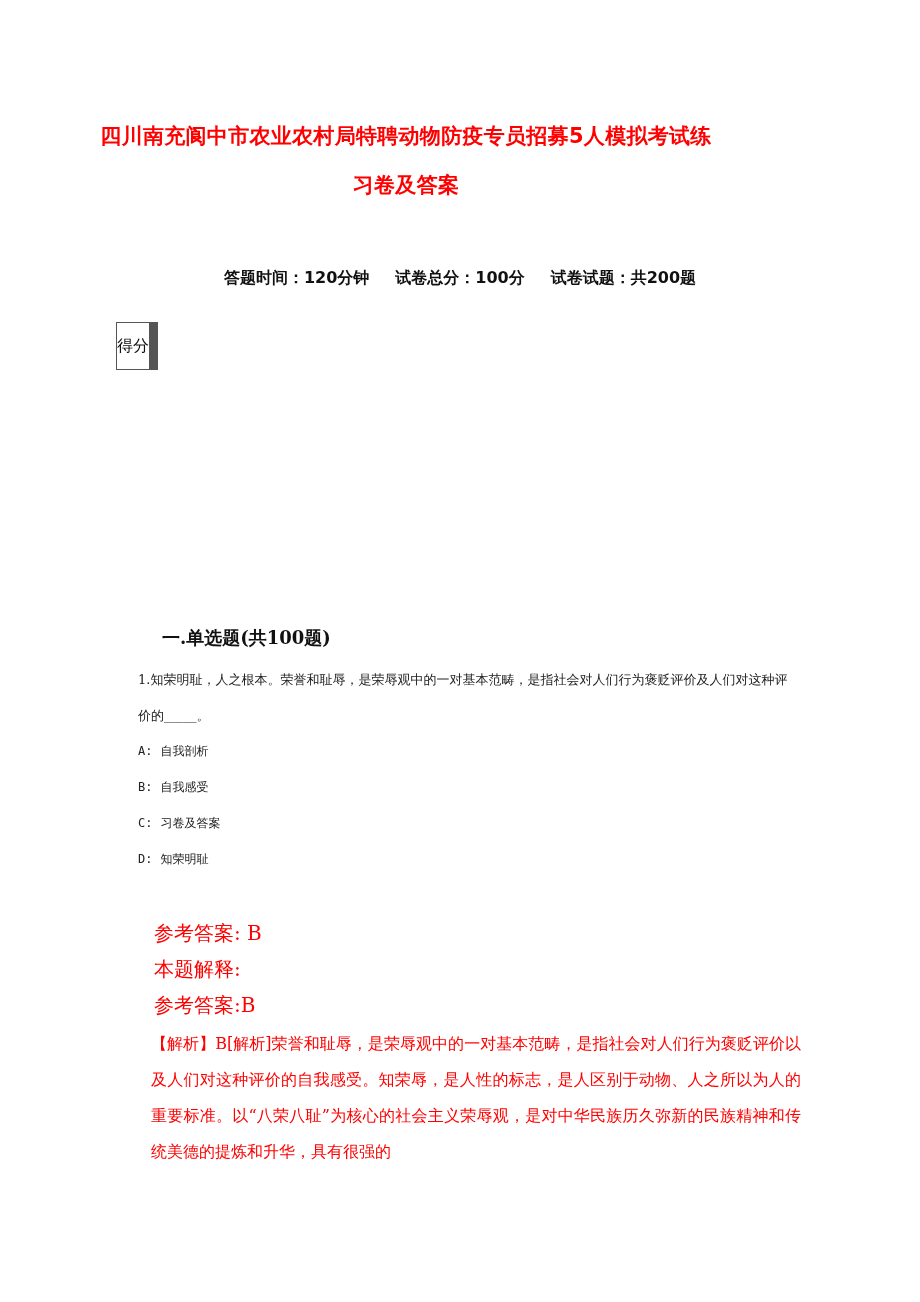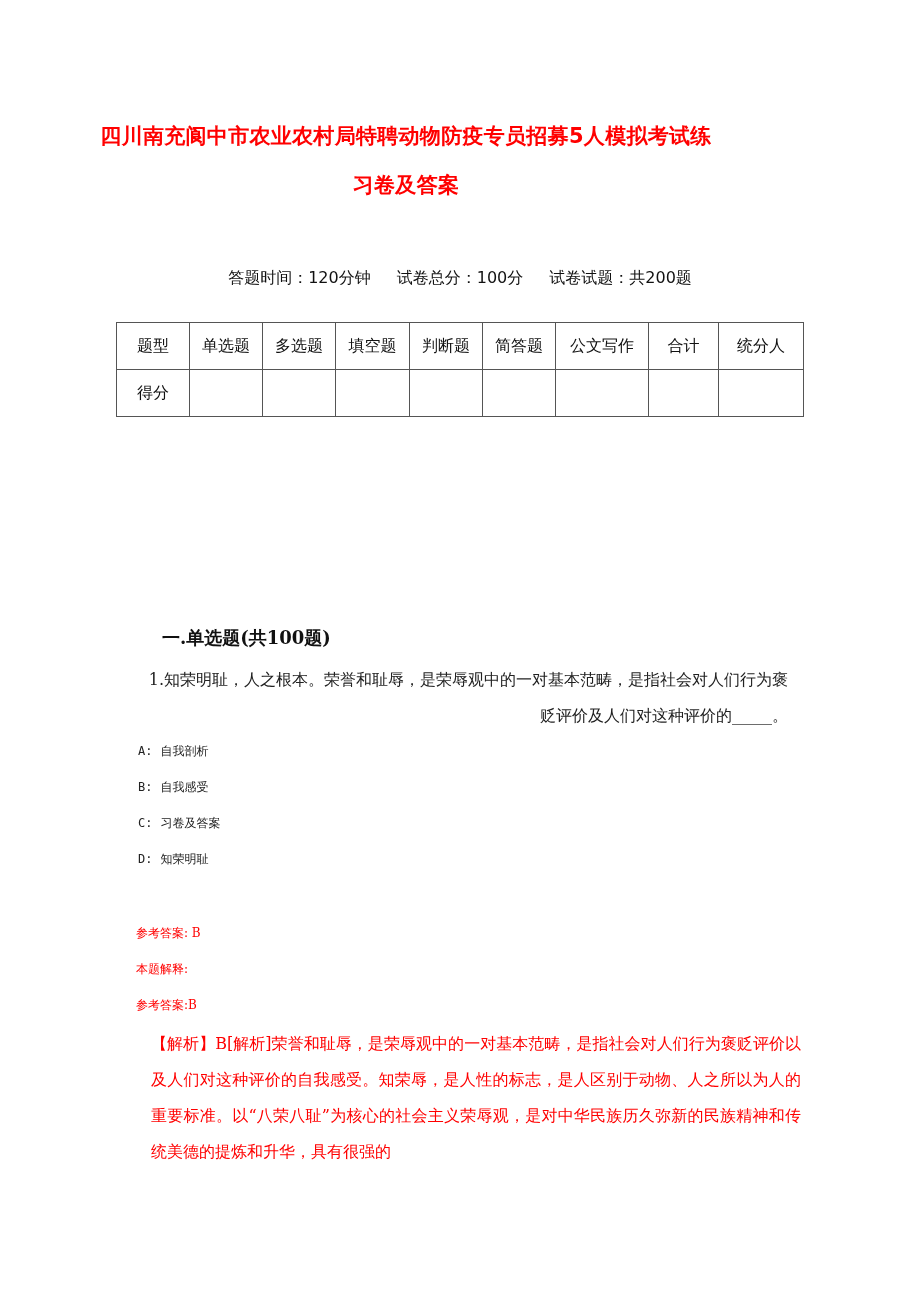--- a/index.html
+++ b/index.html
@@ -30,21 +30,21 @@
     .title.l1 { top: 121px; }
     .title.l2 { top: 170px; }
 
     .meta {
       position: absolute;
       top: 268px;
       left: 0;
       width: 920px;
       text-align: center;
       font-family: "DejaVu Sans", "Liberation Sans", sans-serif;
-      font-weight: normal;
+      font-weight: bold;
       font-size: 16px;
       color: #111;
       white-space: pre;
     }
     .meta span { margin: 0 13px; }
 
     table.score {
       position: absolute;
       top: 322px;
       left: 116px;
@@ -67,41 +67,40 @@
       font-family: "DejaVu Serif", "Liberation Serif", serif;
       font-weight: bold;
       font-size: 18px;
       color: #111;
       margin-left: 24px;
     }
     .q-text {
       position: absolute;
       left: 138px;
       width: 650px;
-      font-size: 16px;
+      font-size: 13px;
       line-height: 36px;
       color: #222;
-      text-align: right;
     }
     .q-stem { top: 662px; }
     .option {
       position: absolute;
       left: 138px;
       font-size: 12px;
       color: #222;
       line-height: 24px;
     }
     .option .letter { font-family: "DejaVu Sans Mono", "Liberation Mono", monospace; margin-right: 8px; }
     .red {
       color: #ff0000;
     }
     .ans-line {
       position: absolute;
-      left: 136px;
-      font-size: 12px;
+      left: 154px;
+      font-size: 20px;
       line-height: 24px;
     }
     .analysis {
       position: absolute;
       top: 1026px;
       left: 151px;
       width: 650px;
       font-size: 16px;
       line-height: 36px;
       color: #ff0000;
@@ -114,31 +113,20 @@
 
 <div>
 
   <div class="title l1">四川南充阆中市农业农村局特聘动物防疫专员招募5人模拟考试练</div>
   <div class="title l2">习卷及答案</div>
 
   <div class="meta"><span>答题时间：120分钟</span><span>试卷总分：100分</span><span>试卷试题：共200题</span></div>
 
   <table class="score">
     <tbody>
-        <tr>
-      <td style="width:72px">题型</td>
-      <td style="width:72px">单选题</td>
-      <td style="width:72px">多选题</td>
-      <td style="width:73px">填空题</td>
-      <td style="width:72px">判断题</td>
-      <td style="width:72px">简答题</td>
-      <td style="width:92px">公文写作</td>
-      <td style="width:69px">合计</td>
-      <td style="width:84px">统分人</td>
-    </tr>
     <tr>
       <td>得分</td>
       <td></td>
       <td></td>
       <td></td>
       <td></td>
       <td></td>
       <td></td>
       <td></td>
       <td></td>

